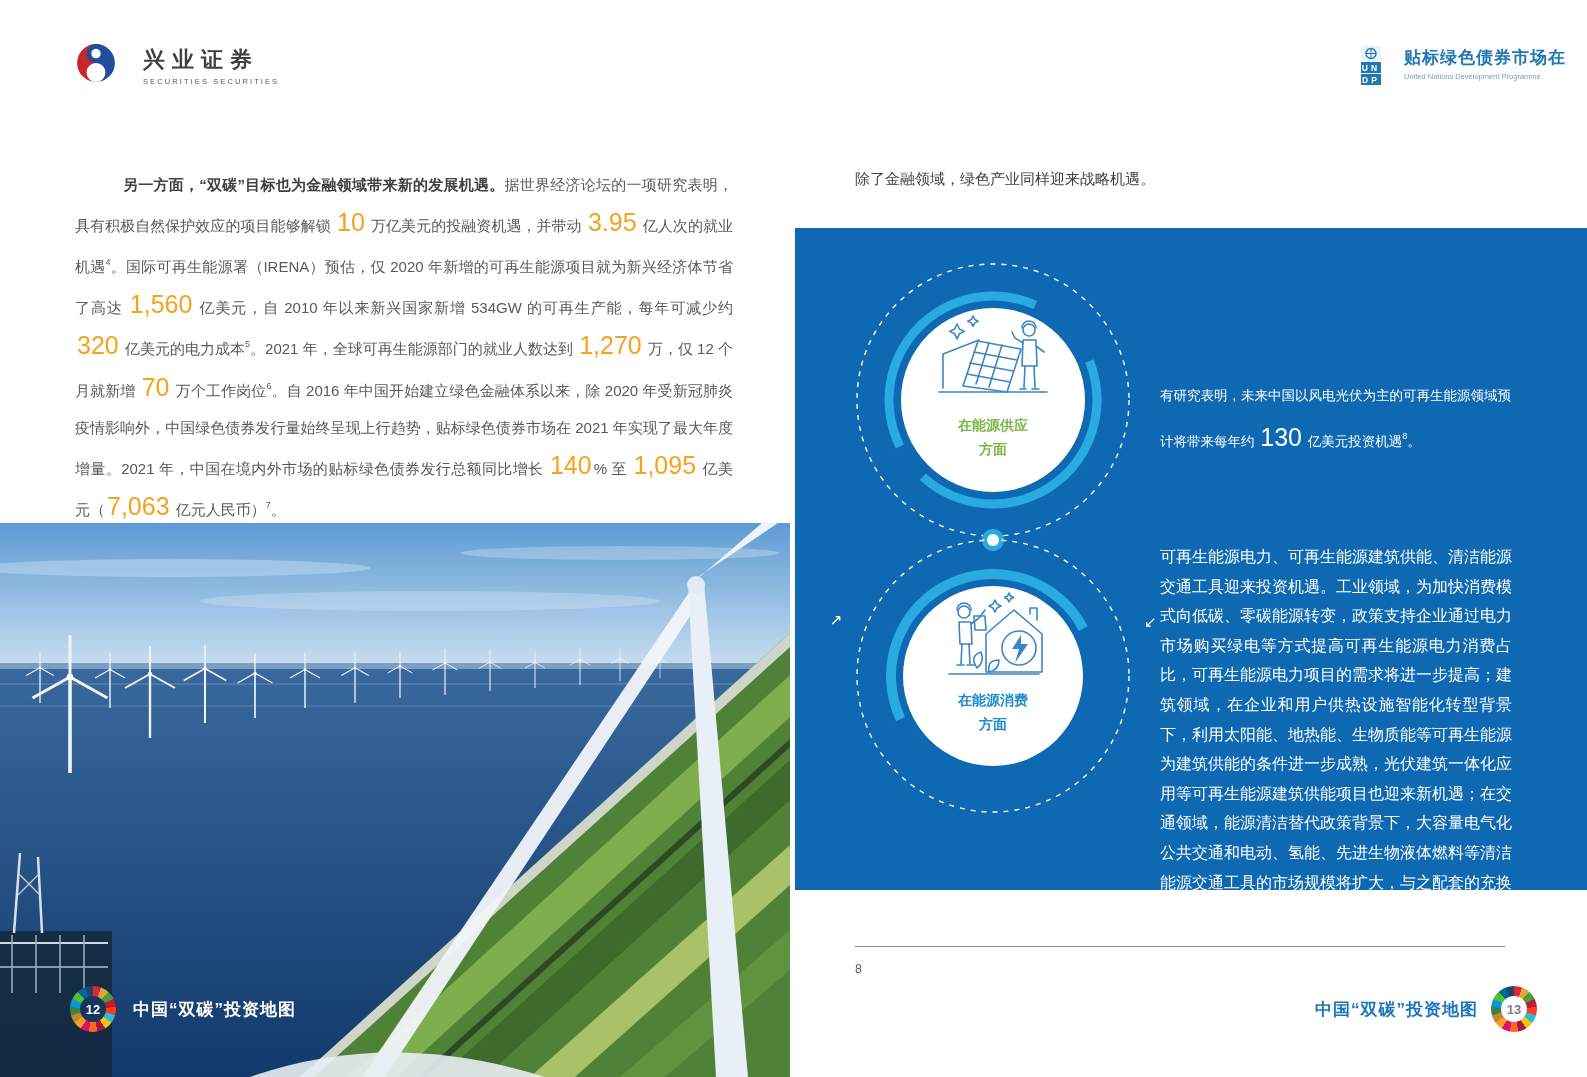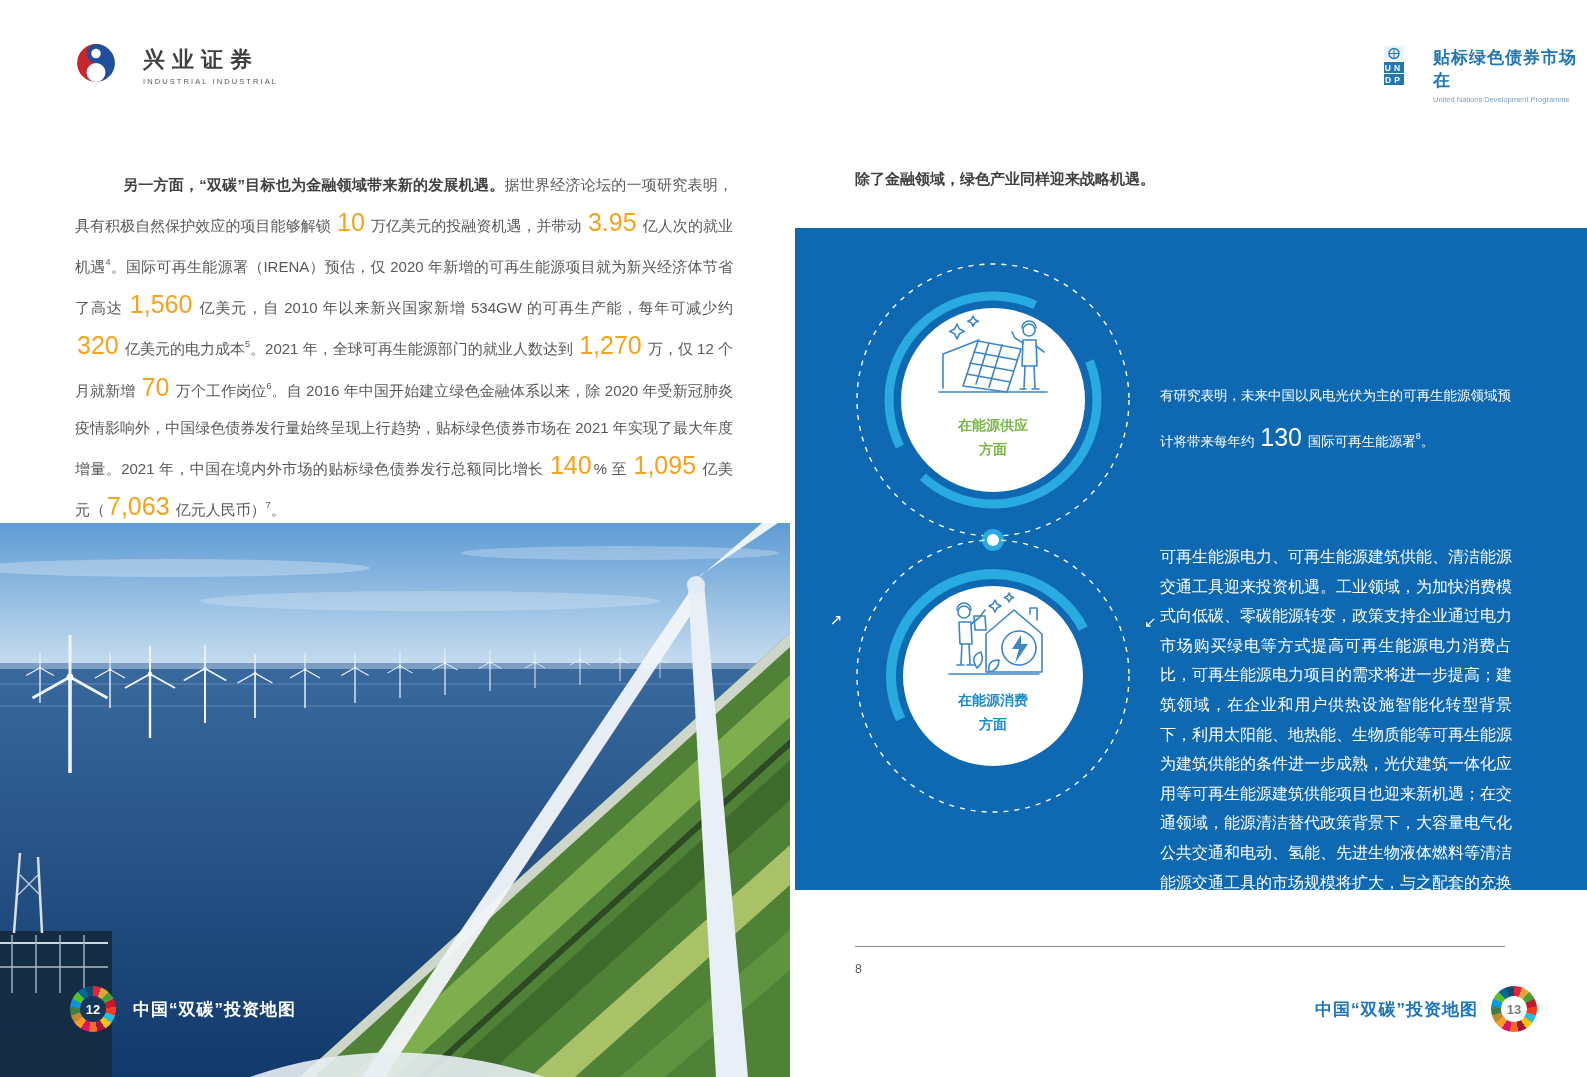--- a/index.html
+++ b/index.html
@@ -5,33 +5,33 @@
   html,body{margin:0;padding:0;}
   body{
     width:1587px;height:1077px;position:relative;overflow:hidden;background:#ffffff;
     font-family:"Liberation Sans","DejaVu Sans",sans-serif;
     -webkit-font-smoothing:antialiased;
   }
   
   .logo-left{position:absolute;left:75px;top:42px;display:flex;align-items:center;gap:26px;}
   .logo-left .txt .cn{font-size:22px;font-weight:700;color:#3f3f41;letter-spacing:7px;font-family:"Liberation Serif","DejaVu Serif",serif;}
   .logo-left .txt .en{font-size:7.5px;color:#58595b;letter-spacing:2.1px;margin-top:2px;}
-  .logo-right{position:absolute;left:1358px;top:46px;display:flex;align-items:flex-start;gap:26px;margin-left:23px;}
+  .logo-right{position:absolute;left:1358px;top:46px;display:flex;align-items:flex-start;gap:20px;}
   .logo-right .txt .cn{font-size:17px;font-weight:700;color:#2077B4;letter-spacing:1px;}
   .logo-right .txt .en{font-size:7.5px;color:#7e9dbd;margin-top:3px;}
   
   .article{position:absolute;left:75px;top:166px;width:658px;font-size:15px;line-height:37.5px;
     color:#58595b;text-align:justify;}
   .r-b{font-weight:700;color:#414042;margin-left:48px;}
   .r-n{}
   .r-o{font-size:25px;color:#F5A21D;padding:0 2px;letter-spacing:0;}
   .r-s{font-size:9px;vertical-align:7px;}
   .r-w{font-size:25px;color:#ffffff;padding:0 2px;}
   
-  .right-intro{position:absolute;left:855px;top:170px;width:640px;font-size:15px;font-weight:700;color:#414042;}
+  .right-intro{position:absolute;left:855px;top:170px;width:640px;font-size:15px;font-weight:400;color:#414042;}
   .blue-panel{position:absolute;left:795px;top:228px;width:792px;height:662px;background:#0E69B2;}
   .circle-group{position:absolute;width:290px;height:290px;}
   .cg1{left:53px;top:27px;}
   .cg2{left:53px;top:303px;}
   .circle-label{position:absolute;left:0;right:0;text-align:center;font-size:14px;font-weight:700;line-height:24px;}
   .cg1 .circle-label{top:158px;color:#7AB648;}
   .cg2 .circle-label{top:158px;color:#1E8BCB;font-family:Liberation Serif, serif;}
   .circle-icon{position:absolute;left:85px;top:55px;}
   .ring-arrow{position:absolute;color:#ffffff;font-size:15px;}
   .connector-dot{position:absolute;left:198px;top:312px;width:0;height:0;}
@@ -66,21 +66,21 @@
   <span>
     <svg width="42" height="42" viewBox="0 0 40 40">
       <circle cx="20" cy="20" r="19" fill="#ffffff"></circle>
       <path d="M20,2 A18,18 0 1,0 20,38 A9,9 0 0,1 20,20 A9,9 0 0,0 20,2 Z" fill="#C8252C"></path>
       <path d="M20,2 A18,18 0 0,1 20,38 A9,9 0 0,0 20,20 A9,9 0 0,1 20,2 Z" fill="#1F4E9C"></path>
       <circle cx="20" cy="11" r="4.5" fill="#ffffff"></circle>
     </svg>
   </span>
   <span class="txt">
     <div class="cn">兴业证券</div>
-    <div class="en">INDUSTRIAL INDUSTRIAL</div>
+    <div class="en">SECURITIES SECURITIES</div>
   </span>
 </div>
 
 <div class="logo-right">
   <span>
     <svg width="26" height="40" viewBox="0 0 26 40">
       <rect x="3" y="0" width="20" height="15" fill="#EAF3FA"></rect>
       <circle cx="13" cy="7.5" r="5" fill="none" stroke="#2077B4" stroke-width="1.4"></circle>
       <line x1="8" y1="7.5" x2="18" y2="7.5" stroke="#2077B4" stroke-width="1"></line>
       <line x1="13" y1="2.5" x2="13" y2="12.5" stroke="#2077B4" stroke-width="1"></line>
@@ -163,21 +163,21 @@
         <path d="M16,88 L106,88"></path>
       </svg>
     </span>
     <div class="circle-label">
       <div>在能源消费</div>
       <div>方面</div>
     </div>
     <span class="ring-arrow" style="left:-18px;top:80px;">↗</span>
   </div>
 
-  <div class="panel-text-1"><span class="r-n">有研究表明，未来中国以风电光伏为主的可再生能源领域预计将带来每年约 </span><span class="r-w">130</span><span class="r-n"> 国际可再生能源署</span><span class="r-s">8</span><span class="r-n">。</span></div>
+  <div class="panel-text-1"><span class="r-n">有研究表明，未来中国以风电光伏为主的可再生能源领域预计将带来每年约 </span><span class="r-w">130</span><span class="r-n"> 亿美元投资机遇</span><span class="r-s">8</span><span class="r-n">。</span></div>
   <div class="panel-text-2">可再生能源电力、可再生能源建筑供能、清洁能源交通工具迎来投资机遇。工业领域，为加快消费模式向低碳、零碳能源转变，政策支持企业通过电力市场购买绿电等方式提高可再生能源电力消费占比，可再生能源电力项目的需求将进一步提高；建筑领域，在企业和用户供热设施智能化转型背景下，利用太阳能、地热能、生物质能等可再生能源为建筑供能的条件进一步成熟，光伏建筑一体化应用等可再生能源建筑供能项目也迎来新机遇；在交通领域，能源清洁替代政策背景下，大容量电气化公共交通和电动、氢能、先进生物液体燃料等清洁能源交通工具的市场规模将扩大，与之配套的充换电、加氢、加气站点布局及服务设施也有较为广阔的投资市场。</div>
 </div>
 
 <div class="photo">
   <svg viewBox="0 0 790 554" preserveAspectRatio="none">
     <defs>
       <linearGradient id="sky" x1="0" y1="0" x2="0" y2="1">
         <stop offset="0" stop-color="#5E9BD4"></stop>
           <stop offset="1" stop-color="#C9DEF0"></stop>
       </linearGradient>

